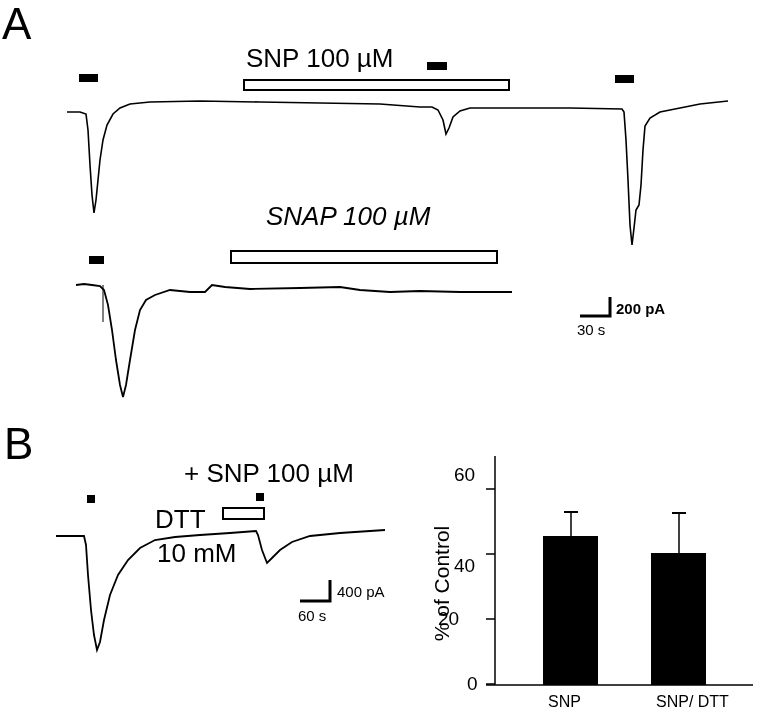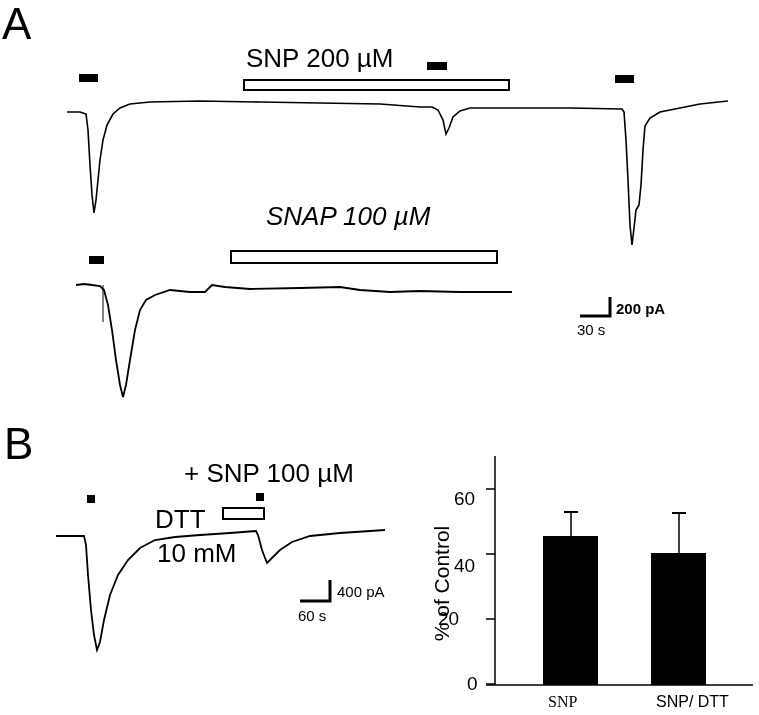--- a/index.html
+++ b/index.html
@@ -9,21 +9,21 @@
   .label-lg { font-size:26px; line-height:1; white-space:nowrap; }
   .label-sm { font-size:15px; line-height:1; white-space:nowrap; }
   .label-tick { font-size:19px; line-height:1; white-space:nowrap; }
   svg { position:absolute; left:0; top:0; }
 </style>
 </head>
 <body>
 
 <div class="abs panel-letter" style="left:2px; top:2px;">A</div>
 
-<div class="abs label-lg" style="left:246px; top:45px;">SNP 200 µM</div>
+<div class="abs label-lg" style="left:246px; top:45px;">SNP 100 µM</div>
 <div class="abs label-lg" style="left:266px; top:203px;font-style:italic;">SNAP 100 µM</div>
 
 <svg width="759" height="715">
 
   <rect x="79" y="74" width="19" height="8" fill="#000"></rect>
   <rect x="427" y="62" width="20" height="8" fill="#000"></rect>
   <rect x="615" y="75" width="19" height="8" fill="#000"></rect>
 
   <rect x="244" y="80" width="265" height="10" fill="#fff" stroke="#000" stroke-width="2"></rect>
 
@@ -65,19 +65,19 @@
 <div class="abs label-sm" style="left:616px; top:301px;font-weight:bold;">200 pA</div>
 <div class="abs label-sm" style="left:577px; top:322px;">30 s</div>
 
 <div class="abs panel-letter" style="left:4px; top:422px;">B</div>
 <div class="abs label-lg" style="left:184px; top:460px;text-align:center;">+ SNP 100 µM</div>
 <div class="abs label-lg" style="left:155px; top:506px;">DTT</div>
 <div class="abs label-lg" style="left:157px; top:540px;">10 mM</div>
 <div class="abs label-sm" style="left:337px; top:584px;">400 pA</div>
 <div class="abs label-sm" style="left:298px; top:608px;">60 s</div>
 
-<div class="abs label-tick" style="left:454px; top:489px;">60</div>
+<div class="abs label-tick" style="left:454px; top:465px;">60</div>
 <div class="abs label-tick" style="left:454px; top:544px;margin-top:12px;">40</div>
 <div class="abs label-tick" style="left:438px; top:609px;">20</div>
 <div class="abs label-tick" style="left:467px; top:674px;">0</div>
 <div class="abs label-tick" style="left:366px; top:573px; width:150px; text-align:center; transform:rotate(-90deg); font-size:21px;">% of Control</div>
-<div class="abs label-sm" style="left:548px; top:694px; font-size:16px;font-family:Liberation Serif, serif;">SNP</div>
+<div class="abs label-sm" style="left:548px; top:694px; font-size:16px;">SNP</div>
 <div class="abs label-sm" style="left:656px; top:694px; font-size:16px;">SNP/ DTT</div>
 
 </body></html>

